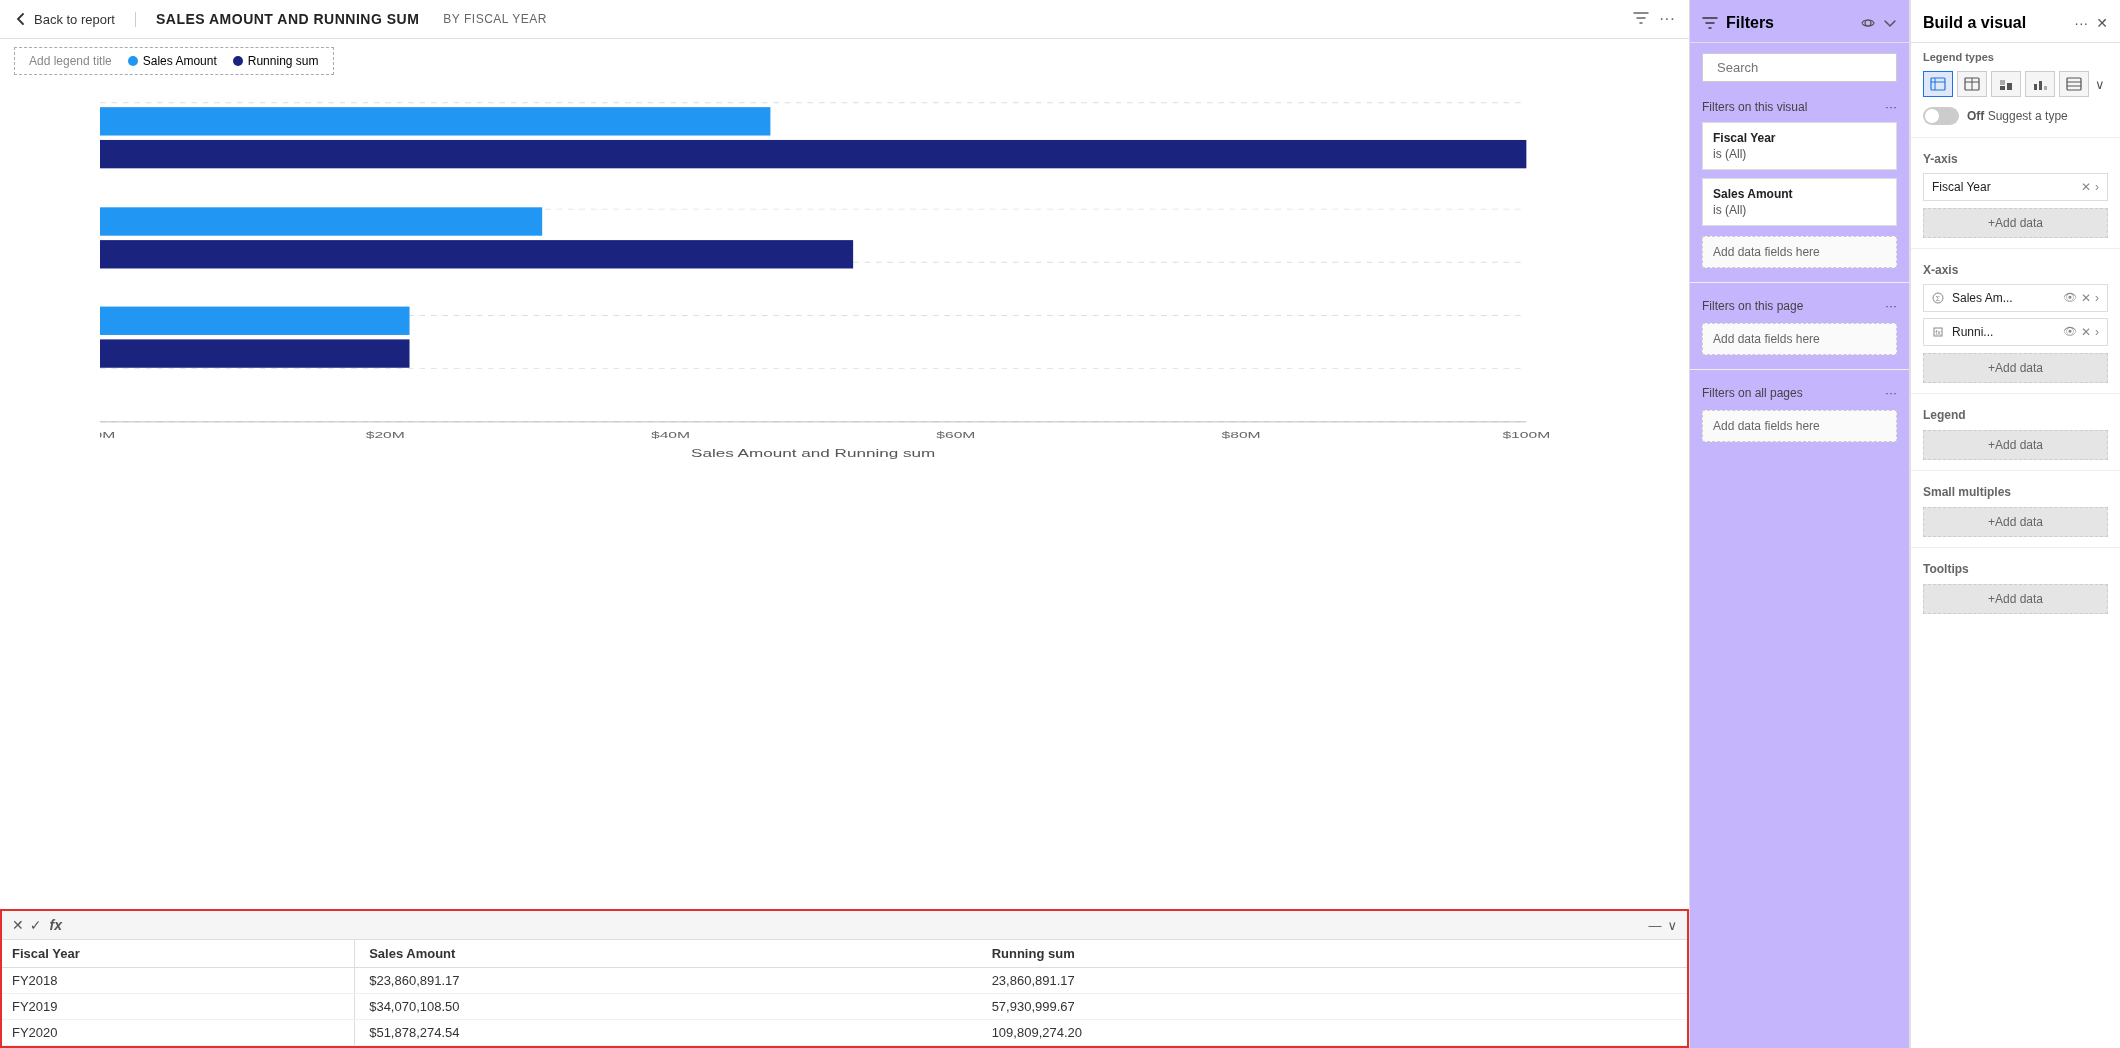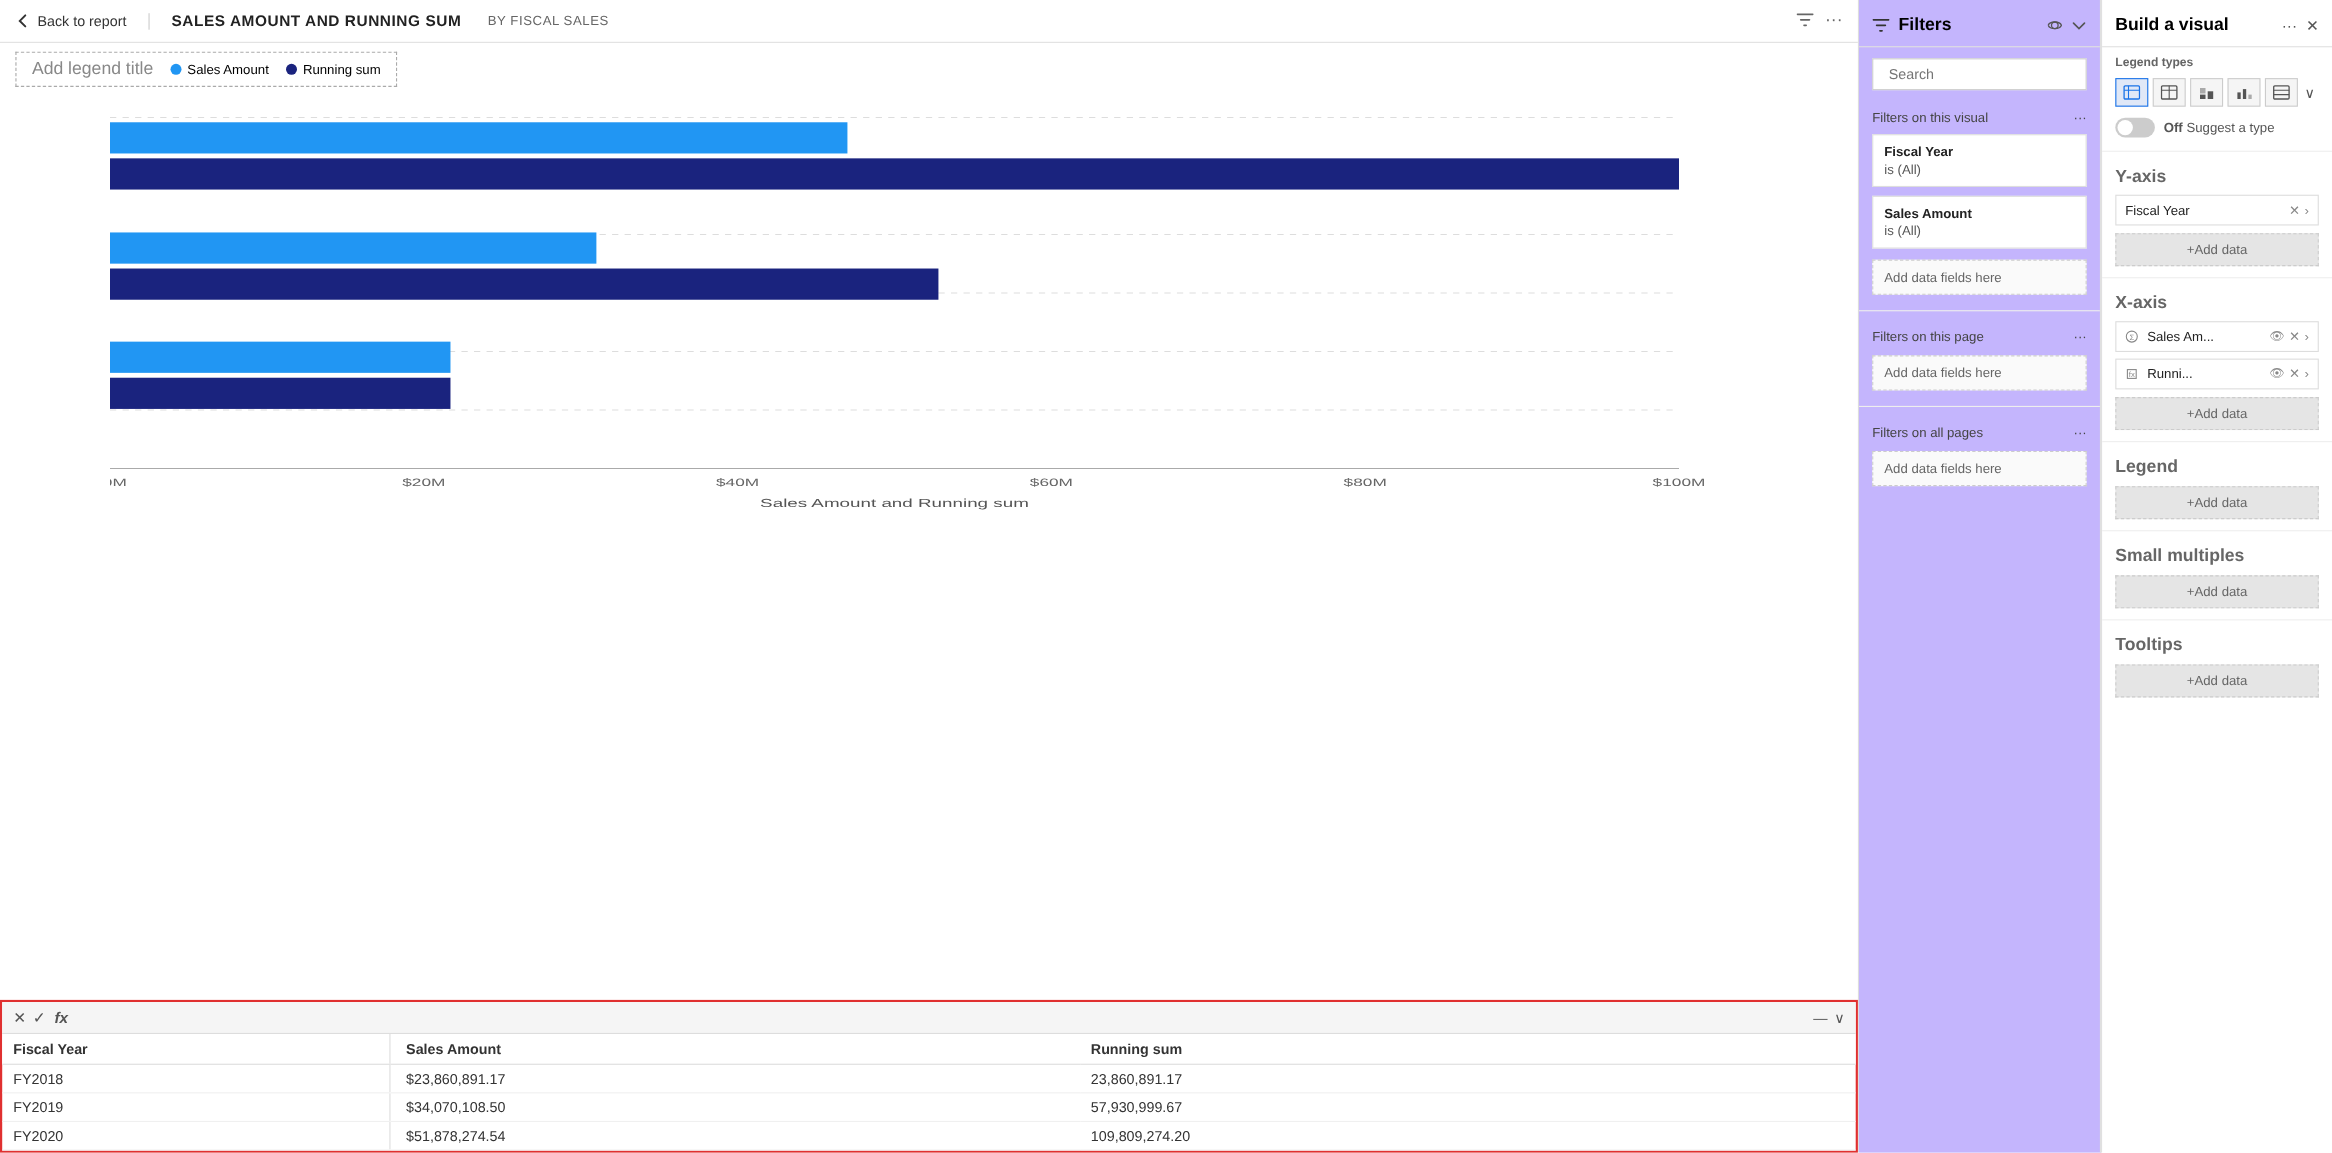--- a/index.html
+++ b/index.html
@@ -55,21 +55,21 @@
     .legend-area {
       display: flex;
       align-items: center;
       padding: 6px 14px;
       gap: 16px;
       border: 1.5px dashed #aaa;
       margin: 8px 14px 0 14px;
       width: fit-content;
     }
     .legend-title {
-      font-size: 16px;
+      font-size: 12px;
       color: #888;
     }
     .legend-item {
       display: flex;
       align-items: center;
       gap: 5px;
       font-size: 12px;
     }
     .legend-dot {
       width: 10px;
@@ -281,21 +281,21 @@
       position: absolute;
       width: 14px;
       height: 14px;
       background: #fff;
       border-radius: 50%;
       top: 2px;
       left: 2px;
     }
     .toggle-label { font-size: 12px; color: #555; }
     .axis-label {
-      font-size: 16px;
+      font-size: 12px;
       color: #666;
       padding: 8px 12px 4px 12px;
       font-weight: 600;
     }
     .axis-field {
       margin: 3px 12px;
       border: 1px solid #ddd;
       padding: 6px 8px;
       display: flex;
       align-items: center;
@@ -331,21 +331,21 @@
 <div class="main-area">
 
   <div class="chart-header">
     <div class="back-btn">
       <svg width="14" height="14" viewBox="0 0 14 14">
           <path d="M9 2L4 7l5 5" stroke="#333" stroke-width="1.8" fill="none" stroke-linecap="round"></path>
         </svg>
       <span>Back to report</span>
     </div>
     <span class="chart-title">SALES AMOUNT AND RUNNING SUM</span>
-    <span class="chart-subtitle">BY FISCAL SALES</span>
+    <span class="chart-subtitle">BY FISCAL YEAR</span>
     <div class="header-icons">
       <svg width="16" height="16" viewBox="0 0 16 16">
           <path d="M1 3h14M4 8h8M7 13h2" stroke="#666" stroke-width="1.5" fill="none" stroke-linecap="round"></path>
         </svg>
       <span style="font-size:16px;color:#666;cursor:pointer;">···</span>
     </div>
   </div>
 
   <div class="legend-area">
     <span class="legend-title">Add legend title</span>

